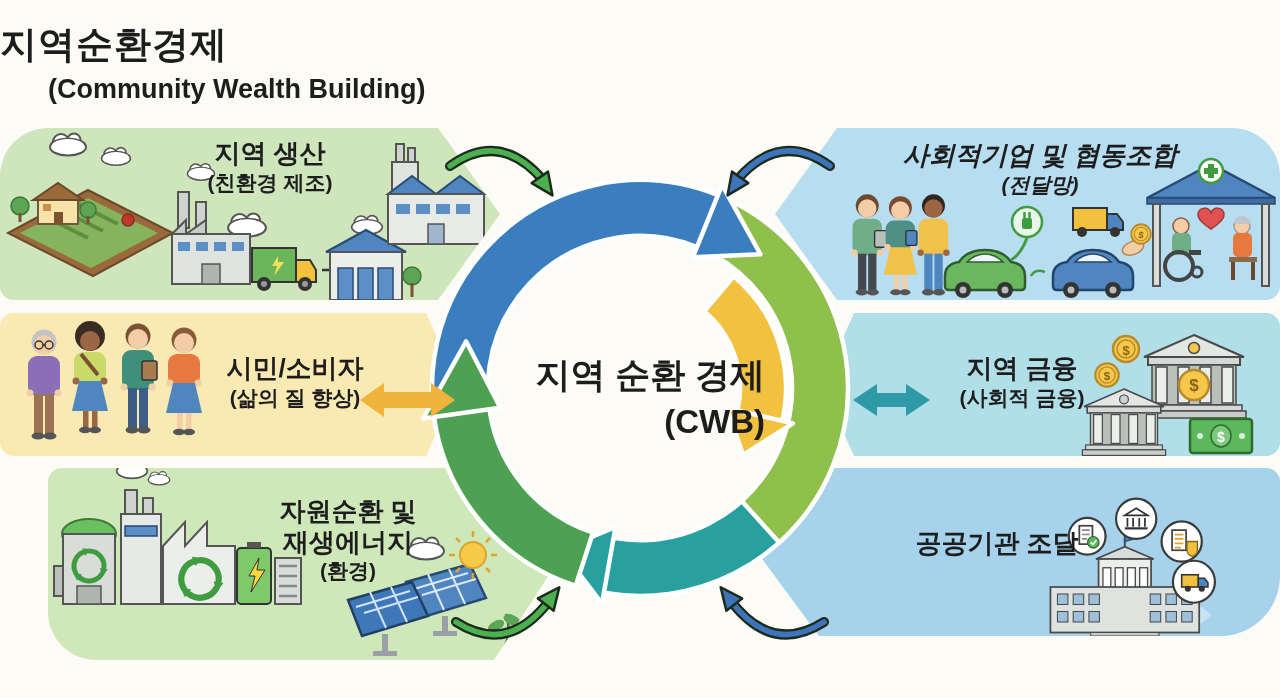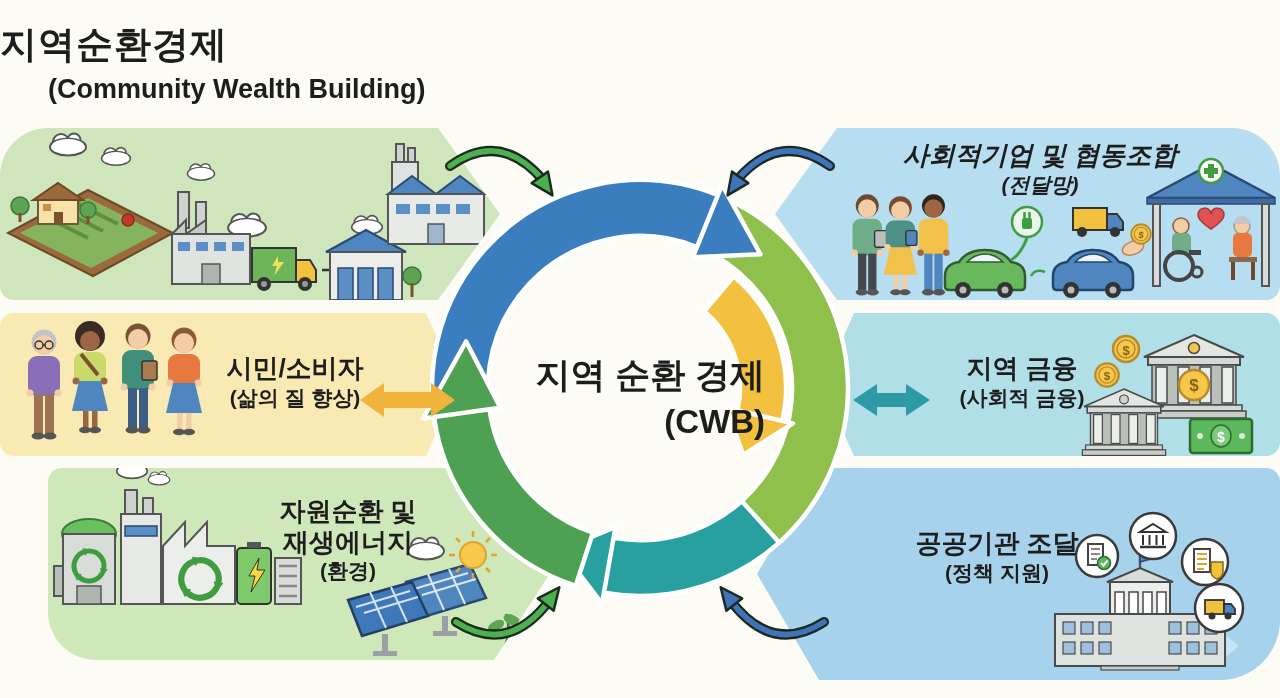--- a/index.html
+++ b/index.html
@@ -12,21 +12,21 @@
   .panel-tl{left:0;top:128px;width:500px;height:172px;background:var(--panel_tl);border-radius:48px 0 0 14px;
     clip-path:polygon(0 0,438px 0,100% 50%,438px 100%,0 100%);}
   .panel-ml{left:0;top:313px;width:458px;height:143px;background:var(--panel_ml);border-radius:14px 0 0 14px;
     clip-path:polygon(0 0,426px 0,100% 50%,426px 100%,0 100%);}
   .panel-bl{left:0;top:468px;width:508px;height:192px;background:var(--panel_bl);border-radius:14px 0 0 48px;
     clip-path:polygon(0 0,446px 0,100% 50%,446px 100%,0 100%);margin-left:48px;}
   .panel-tr{left:775px;top:128px;width:505px;height:172px;background:var(--panel_tr);border-radius:0 48px 14px 0;
     clip-path:polygon(62px 0,100% 0,100% 100%,62px 100%,0 50%);font-style:italic;}
   .panel-mr{left:822px;top:313px;width:458px;height:143px;background:var(--panel_mr);border-radius:0 14px 14px 0;
     clip-path:polygon(32px 0,100% 0,100% 100%,32px 100%,0 50%);}
-  .panel-br{left:757px;top:468px;width:523px;height:212px;background:var(--panel_br);border-radius:0 14px 60px 0;
+  .panel-br{left:757px;top:468px;width:523px;height:168px;background:var(--panel_br);border-radius:0 14px 60px 0;
     clip-path:polygon(62px 0,100% 0,100% 100%,62px 100%,0 50%);}
   .p-head{position:absolute;text-align:center;color:var(--text,#1d1d1d);line-height:1.18;z-index:4;}
   .p-main{font-size:26px;font-weight:800;}
   .p-sub{font-size:21px;font-weight:600;margin-top:2px;}
   .illus{position:absolute;left:0;top:0;width:100%;height:100%;}
   .overlay{position:absolute;left:0;top:0;width:1280px;height:698px;z-index:5;pointer-events:none;}
   .center-label{position:absolute;left:515px;top:352px;width:250px;text-align:right;z-index:6;color:var(--text,#1d1d1d);}
   .center-l1{font-size:35px;font-weight:800;}
   .center-l2{font-size:33px;font-weight:800;margin-top:4px;}
   .conn-under{fill:none;stroke:var(--arrow_outline,#1c2a1e);stroke-width:10;stroke-linecap:round;}
@@ -166,20 +166,24 @@
         <polygon points="0,44 24,26 48,44" fill="#4f86c0" stroke="#2b4a73" stroke-width="2"></polygon>
         <polygon points="48,44 72,26 96,44" fill="#4f86c0" stroke="#2b4a73" stroke-width="2"></polygon>
         <rect x="0" y="44" width="96" height="50" fill="#e8eae8" stroke="#555" stroke-width="2"></rect>
         <rect x="8" y="54" width="14" height="10" fill="#5b8fc6"></rect>
           <rect x="28" y="54" width="14" height="10" fill="#5b8fc6"></rect>
         <rect x="48" y="54" width="14" height="10" fill="#5b8fc6"></rect>
           <rect x="68" y="54" width="14" height="10" fill="#5b8fc6"></rect>
         <rect x="40" y="74" width="16" height="20" fill="#9fb6cf" stroke="#555" stroke-width="1.5"></rect>
       </g>
     </svg>
+    <div class="p-head" style="left:120px;top:10px;width:300px;">
+      <div class="p-main">지역 생산</div>
+      <div class="p-sub">(친환경 제조)</div>
+    </div>
   </div>
 
   <div class="panel panel-ml">
     <svg class="illus" viewBox="0 0 458 143">
       <g transform="translate(22,14)">
         <use href="#fig-pants" style="--skin:#f3cda6;--hair:#c2c5c7;--top:#8a6fb8;--bottom:#9b7252"></use>
         <circle cx="17" cy="18" r="4" fill="none" stroke="#333" stroke-width="1.5"></circle>
         <circle cx="27" cy="18" r="4" fill="none" stroke="#333" stroke-width="1.5"></circle>
         <line x1="21" y1="18" x2="23" y2="18" stroke="#333" stroke-width="1.5"></line>
       </g>
@@ -420,21 +424,20 @@
       <g transform="translate(462,130)">
         <circle r="24" fill="#fff" stroke="#3a3a3a" stroke-width="2.5"></circle>
         <rect x="-14" y="-8" width="19" height="14" fill="#f2c13d" stroke="#333" stroke-width="1.8"></rect>
         <path d="M5,-4 h7 l4,5 v5 h-11 z" fill="#4f86c0" stroke="#333" stroke-width="1.8"></path>
         <circle cx="-7" cy="8" r="3.5" fill="#333"></circle>
           <circle cx="9" cy="8" r="3.5" fill="#333"></circle>
       </g>
     </svg>
     <div class="p-head" style="left:95px;top:60px;width:290px;">
       <div class="p-main">공공기관 조달</div>
-      <div class="p-sub">(정책 지원)</div>
     </div>
   </div>
 
   <svg class="overlay" viewBox="0 0 1280 698">
     <g id="ring-group">
         <path d="M826.9491616302267 479.1811985321281 A208 208 0 0 1 603.8811790452785 592.8400126265393 L613.6054769946265 537.6907784578557 A152 152 0 0 0 776.6166950374734 454.6324143119398 Z M601.9710490909422 603.6728979096736 L561.0931935779661 549.7829283338501 L615.5156069489628 526.8578931747213 Z" fill="#28a0a0" stroke="#ffffff" stroke-width="4.5" stroke-linejoin="round"></path>
         <path d="M731.1811985321281 201.05083836977326 A208 208 0 0 1 779.1791661226425 542.574123699298 L741.7078521665464 500.9580134725639 A152 152 0 0 0 706.6324143119398 251.3833049625266 Z" fill="#8fc04c" stroke="#ffffff" stroke-width="4.5" stroke-linejoin="round"></path>
         <path d="M453.0508383697733 479.1811985321282 A208 208 0 0 1 717.9181714305097 195.1457582501082 L696.9402021992187 247.06805410584832 A152 152 0 0 0 503.3833049625266 454.6324143119398 Z M722.0388439580847 184.94673584987356 L760.4435091445945 254.23393141406905 L692.8195296716436 257.26707650608296 Z" fill="#3b7ec0" stroke="#ffffff" stroke-width="4.5" stroke-linejoin="round"></path>
         <path d="M575.7244651700108 585.819755389392 A208 208 0 0 1 434.02424170175334 416.9480049996935 L489.4792535512813 409.15431134592984 A152 152 0 0 0 593.029416855008 532.5605904768634 Z M423.1312929455961 418.4789091102542 L466.1333512679677 341.4125718815462 L500.37220230743856 407.62340723536914 Z" fill="#4ea152" stroke="#ffffff" stroke-width="4.5" stroke-linejoin="round"></path>
         <path d="M733.8469910142347 276.1575113046292 A146 146 0 0 1 782.2580294586444 420.84285393420424 L737.4370064785235 410.49510543438646 A100 100 0 0 0 704.278760968654 311.3955556881022 Z M792.9761001712819 423.31731553198676 L743.1564798572872 454.99060130684836 L726.7189357658859 408.020643836604 Z" fill="#f1c13f" stroke="#ffffff" stroke-width="4.5" stroke-linejoin="round"></path>

